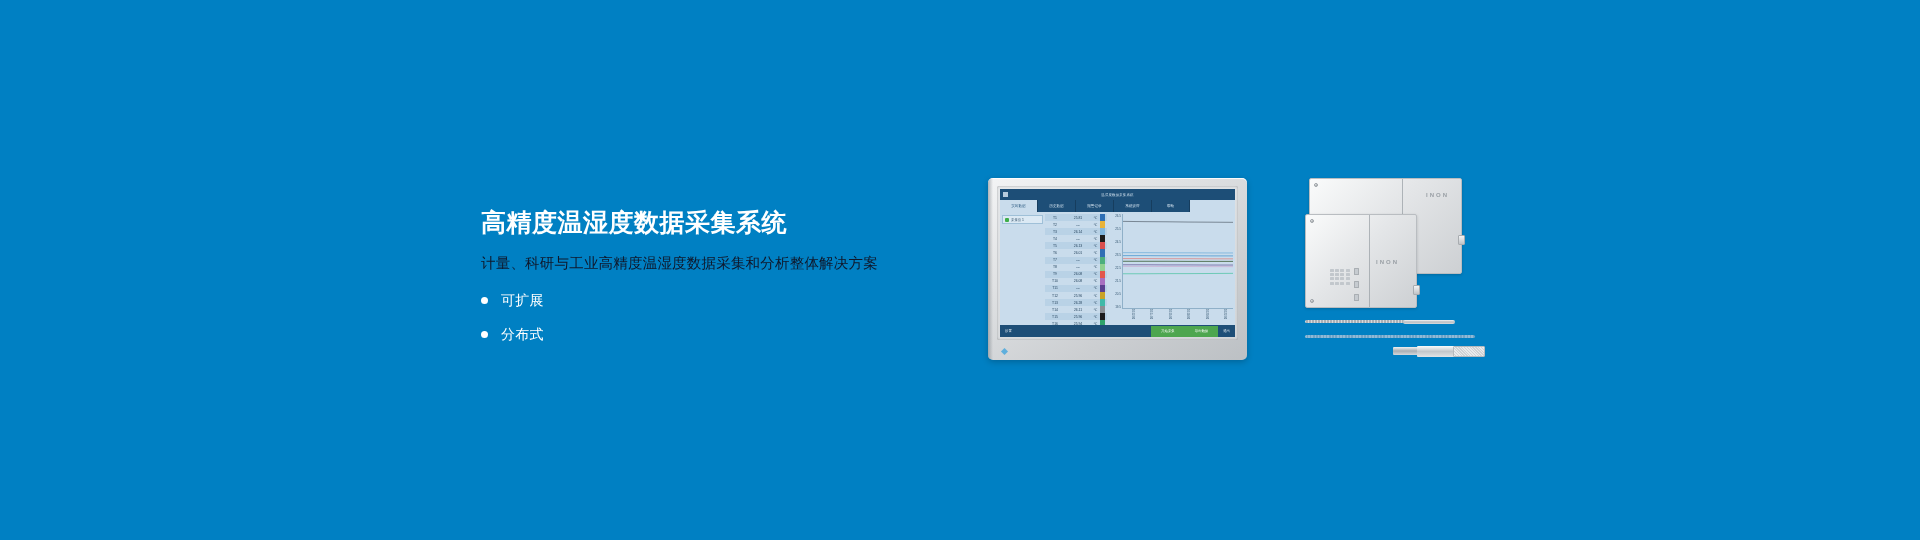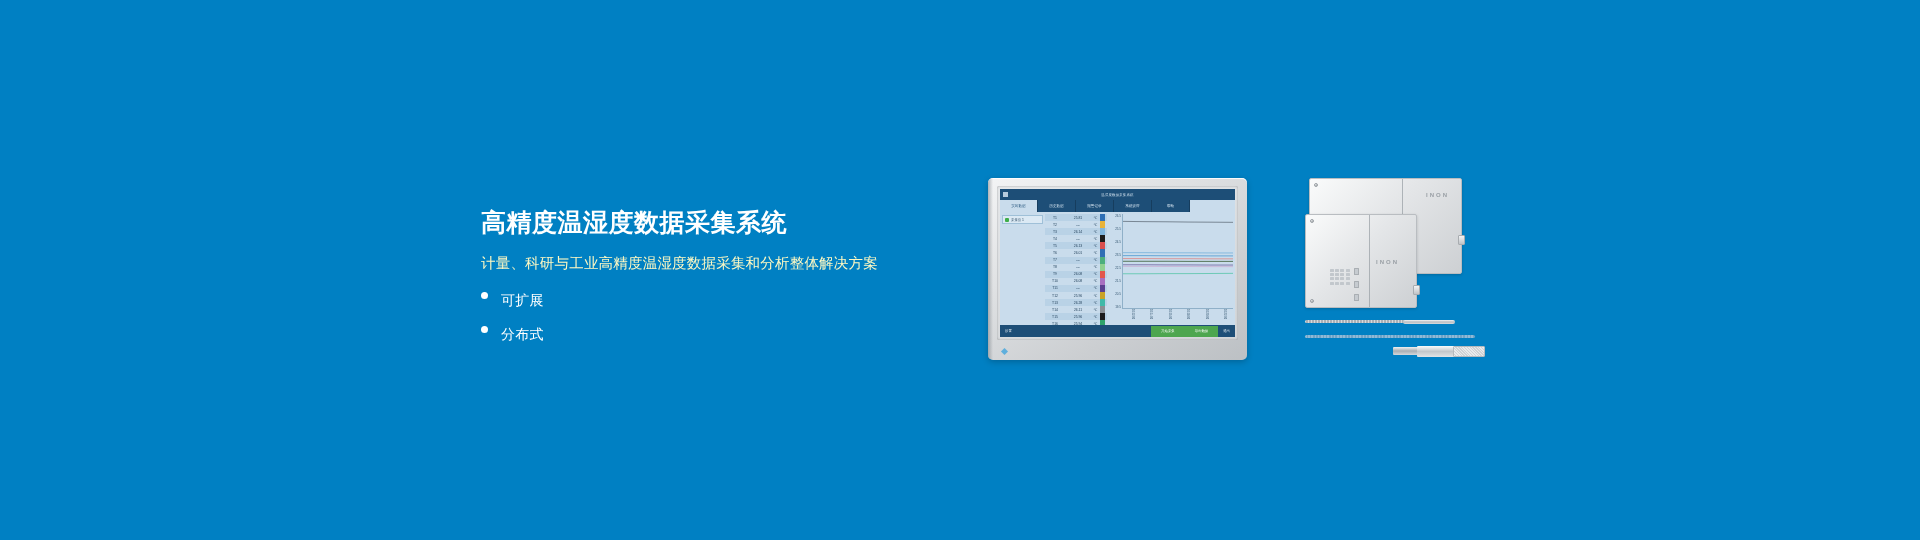--- a/index.html
+++ b/index.html
@@ -27,28 +27,28 @@
     font-size: 25px;
     font-weight: bold;
     color: #ffffff;
     letter-spacing: .5px;
     line-height: 1.1;
     white-space: nowrap;
   }
   .subhead {
     margin-top: 18px;
     font-size: 14.5px;
-    color: #fef9c3;
+    color: #0f172a;
     line-height: 1.2;
     white-space: nowrap;
     letter-spacing: .2px;
   }
   .features { margin-top: 20px; list-style: none; }
   .feature {
-    display: flex; 
+    display: flex; align-items: center;
     font-size: 14px;
     color: #ffffff;
     margin-bottom: 16px;
     letter-spacing: .2px;
   }
   .bullet {
     width: 7px; height: 7px;
     border-radius: 50%;
     background: #ffffff;
     margin-right: 13px;

